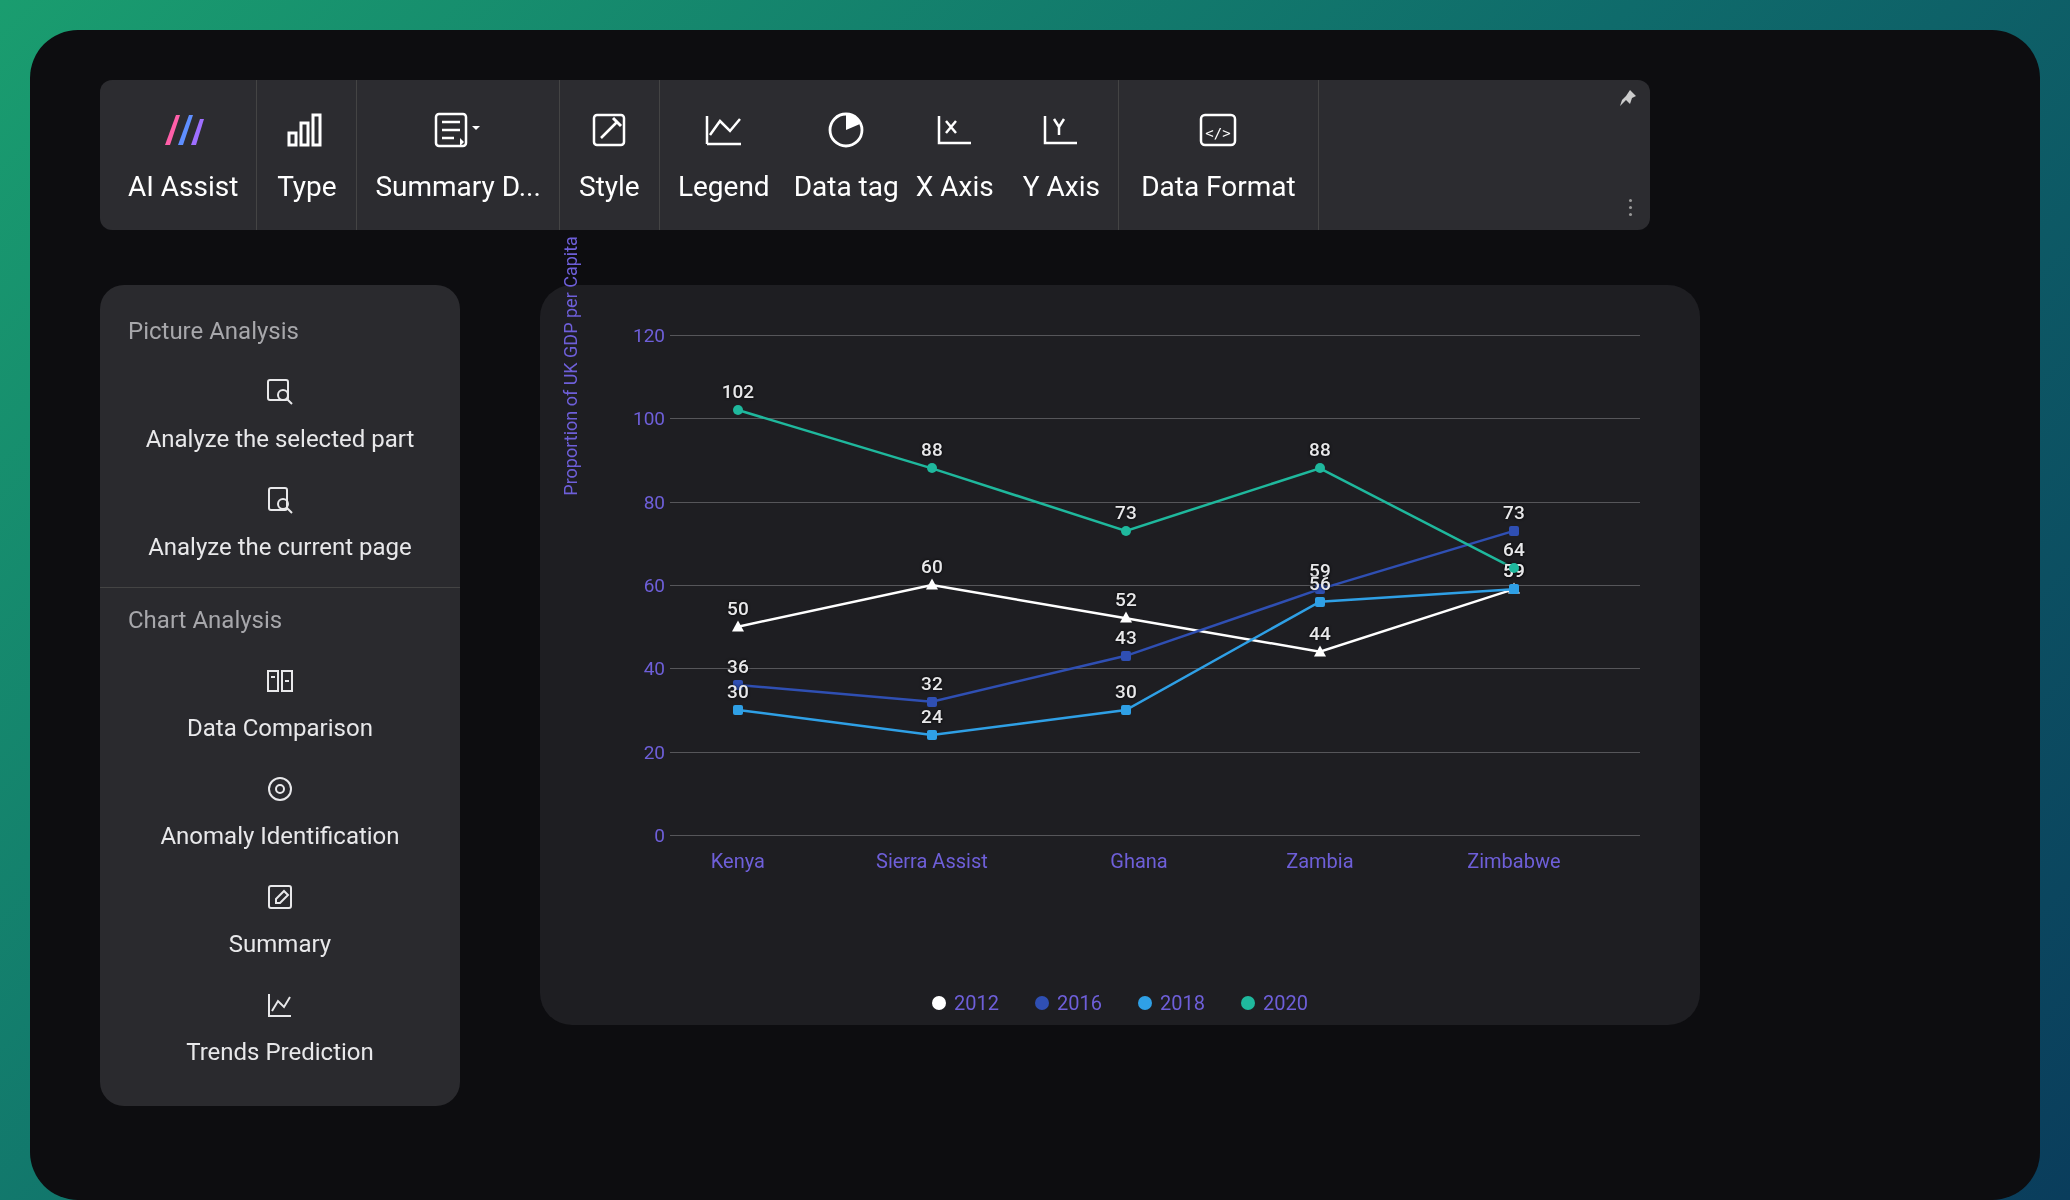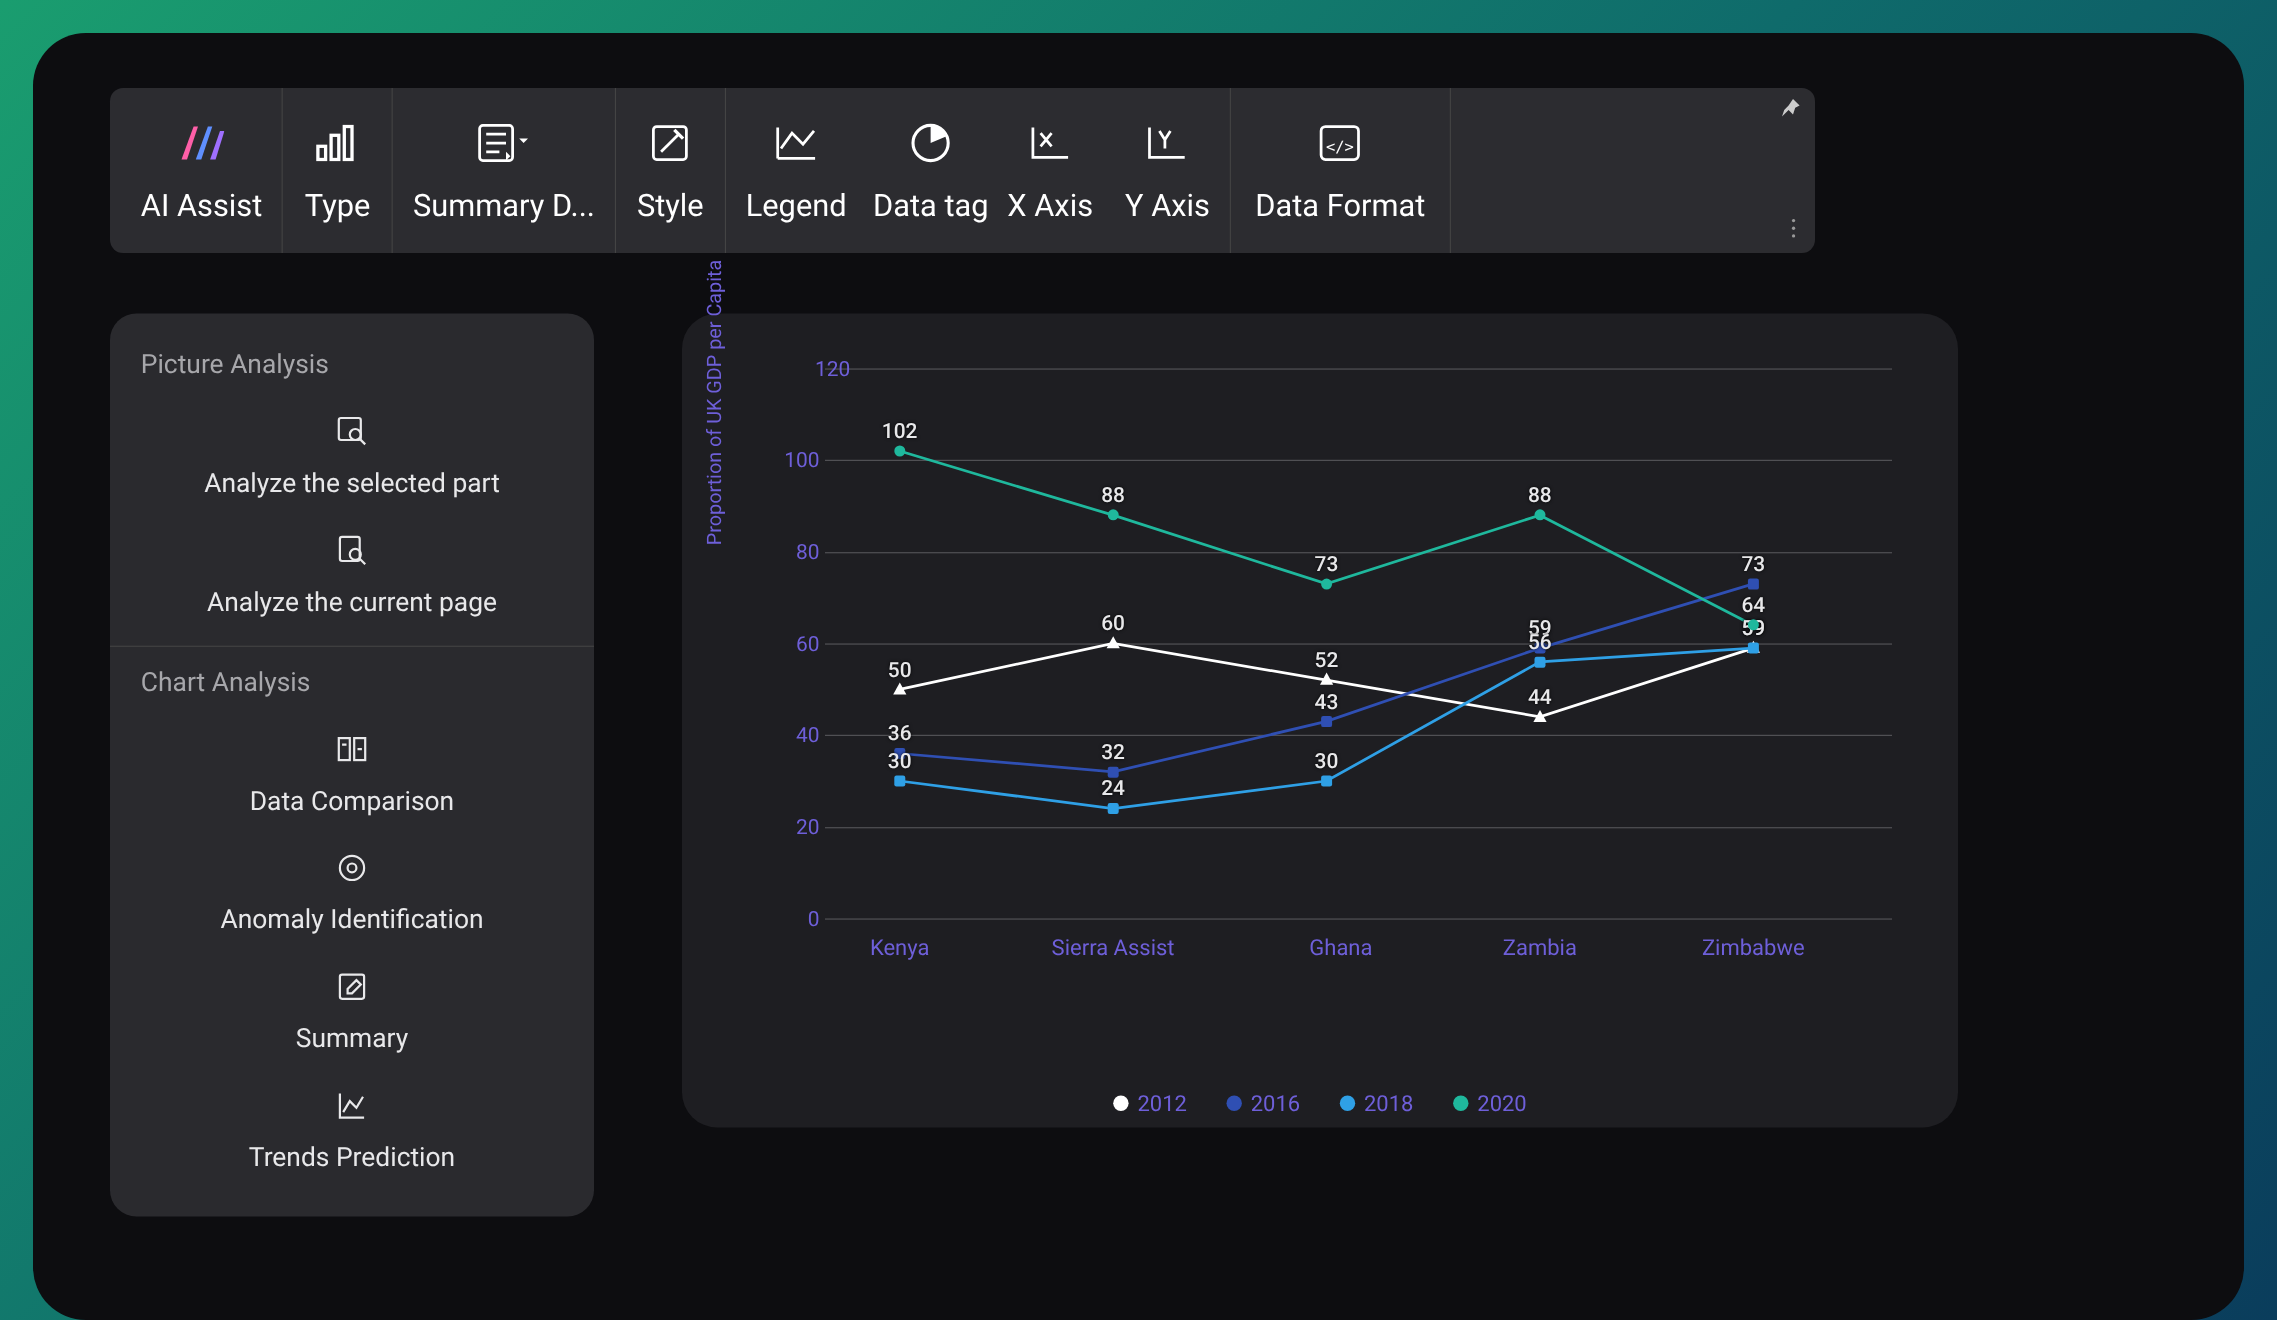--- a/index.html
+++ b/index.html
@@ -49,21 +49,21 @@
 .toolbar .dots span { width:3px; height:3px; background:#999; border-radius:50%;}
 
 .content-row {
   display: flex;
   margin-top: 55px;
   gap: 80px;
 }
 .side-panel {
   background: #2a2a2e;
   border-radius: 24px;
-  width: 440px;
+  width: 360px;
   padding: 24px 0;
   color: #d6d6d8;
 }
 .section-header {
   color: #a7a7ab;
   font-size: 24px;
   padding: 8px 28px 16px 28px;
 }
 .side-item {
   display: flex;
@@ -304,21 +304,21 @@
             <div class="y-tick" style="top: 416.667px;">20</div>
             <div class="gridline" style="top: 333.333px;"></div>
             <div class="y-tick" style="top: 333.333px;">40</div>
             <div class="gridline" style="top: 250px;"></div>
             <div class="y-tick" style="top: 250px;">60</div>
             <div class="gridline" style="top: 166.667px;"></div>
             <div class="y-tick" style="top: 166.667px;">80</div>
             <div class="gridline" style="top: 83.3333px;"></div>
             <div class="y-tick" style="top: 83.3333px;">100</div>
             <div class="gridline" style="top: 0px;"></div>
-            <div class="y-tick" style="top: 0px; margin-left: 28px;">120</div>
+            <div class="y-tick" style="top: 0px;">120</div>
             <div class="x-tick" style="left: 67.9px;">Kenya</div>
             <div class="x-tick" style="left: 261.9px;">Sierra Assist</div>
             <div class="x-tick" style="left: 469px;">Ghana</div>
             <div class="x-tick" style="left: 649.9px;">Zambia</div>
             <div class="x-tick" style="left: 843.9px;">Zimbabwe</div>
             <svg class="lines">
               <polyline points="67.9,291.66666666666663 261.9,250 455.9,283.3333333333333 649.9,316.6666666666667 843.9,254.16666666666669" fill="none" stroke="#ffffff" stroke-width="2.5"></polyline>
               <polyline points="67.9,350 261.9,366.66666666666663 455.9,320.83333333333337 649.9,254.16666666666669 843.9,195.83333333333337" fill="none" stroke="#2f4fb3" stroke-width="2.5"></polyline>
               <polyline points="67.9,375 261.9,400 455.9,375 649.9,266.66666666666663 843.9,254.16666666666669" fill="none" stroke="#2fa0e6" stroke-width="2.5"></polyline>
               <polyline points="67.9,75 261.9,133.33333333333337 455.9,195.83333333333337 649.9,133.33333333333337 843.9,233.33333333333331" fill="none" stroke="#1fb89d" stroke-width="2.5"></polyline>

